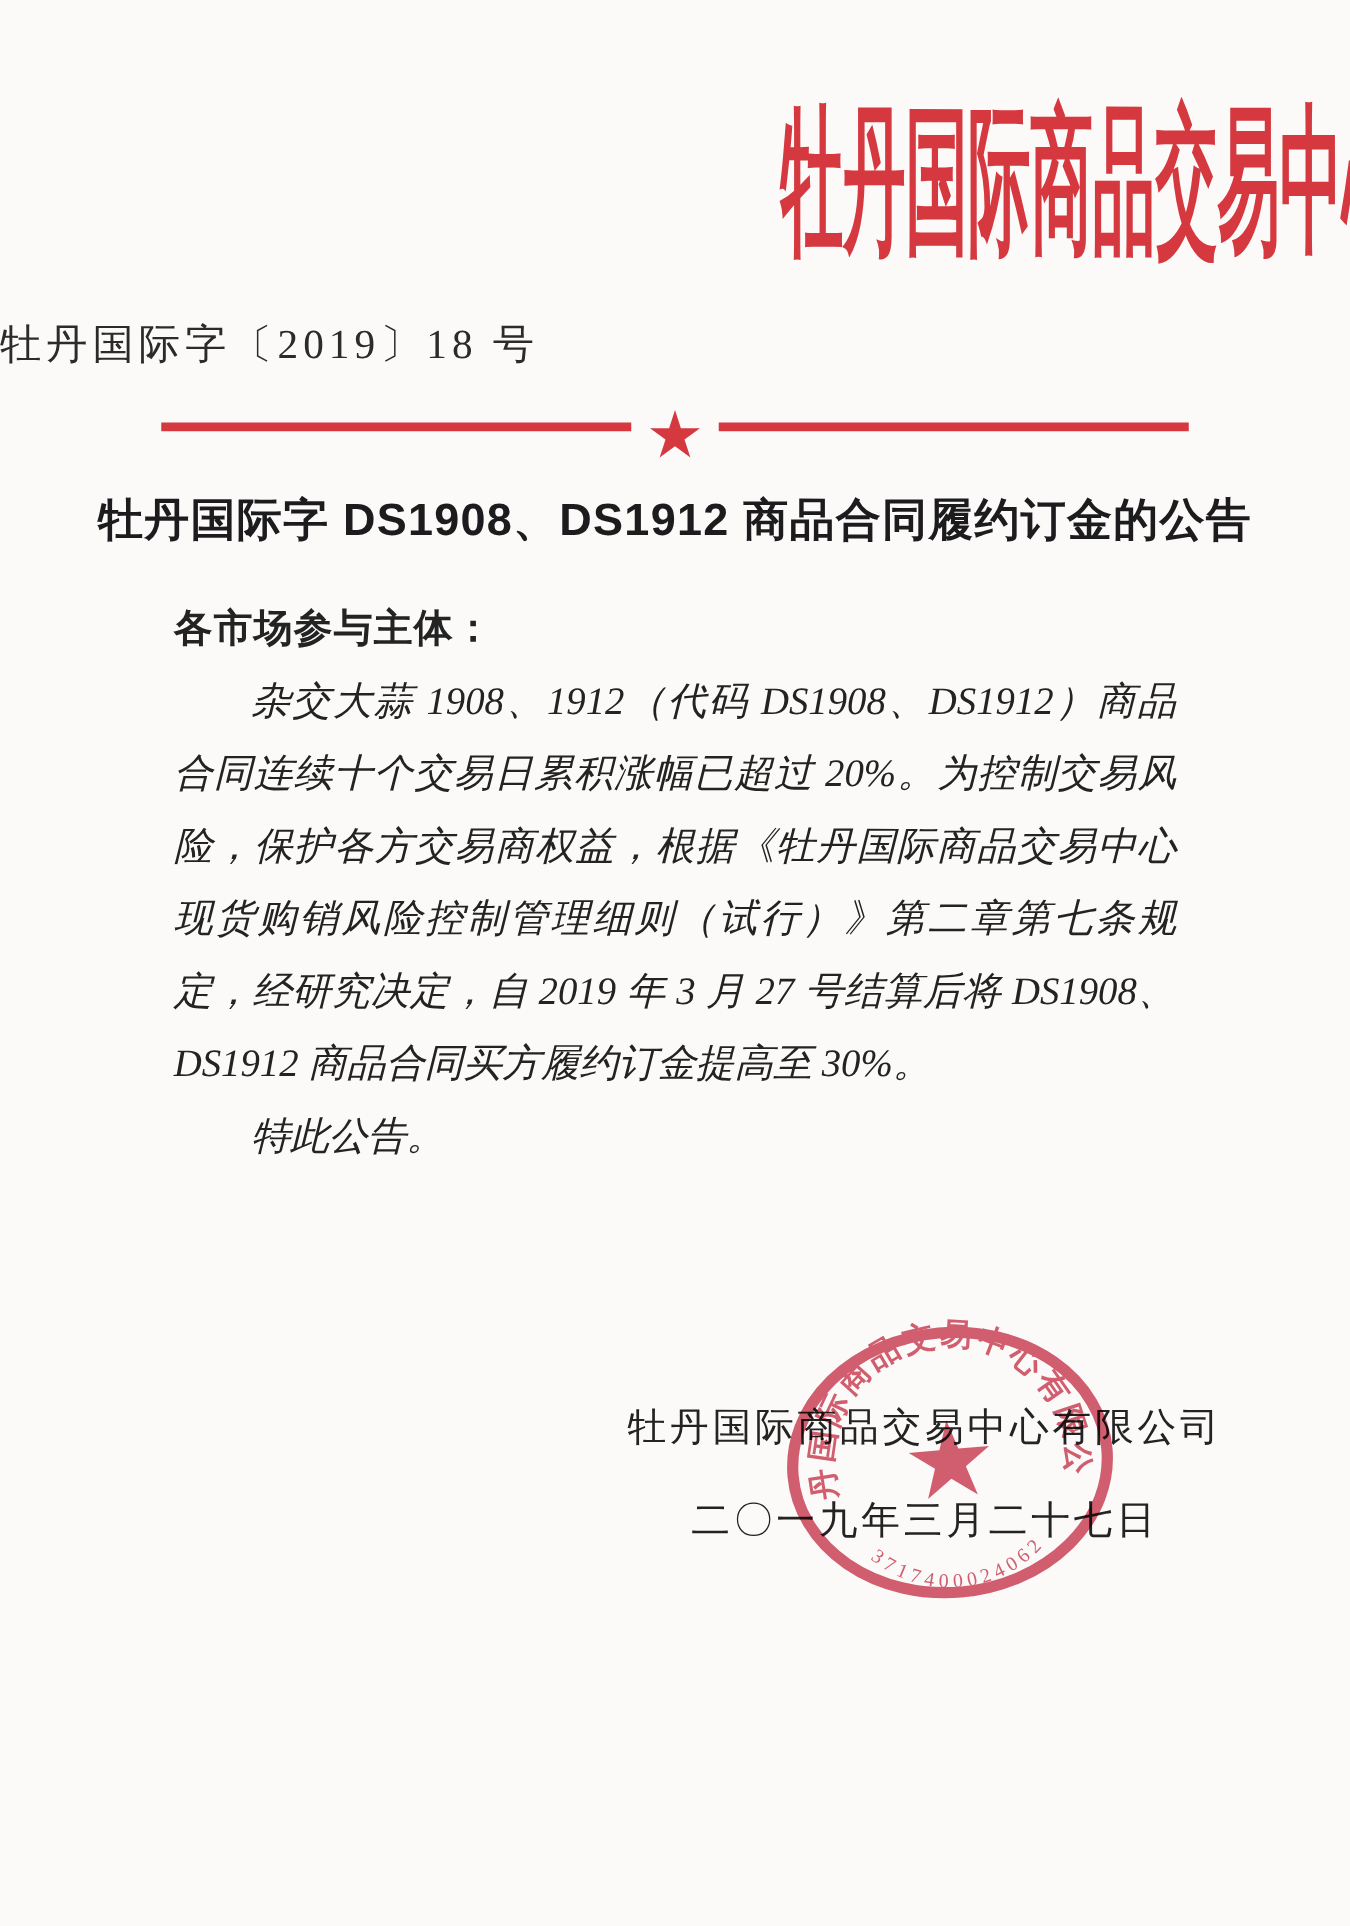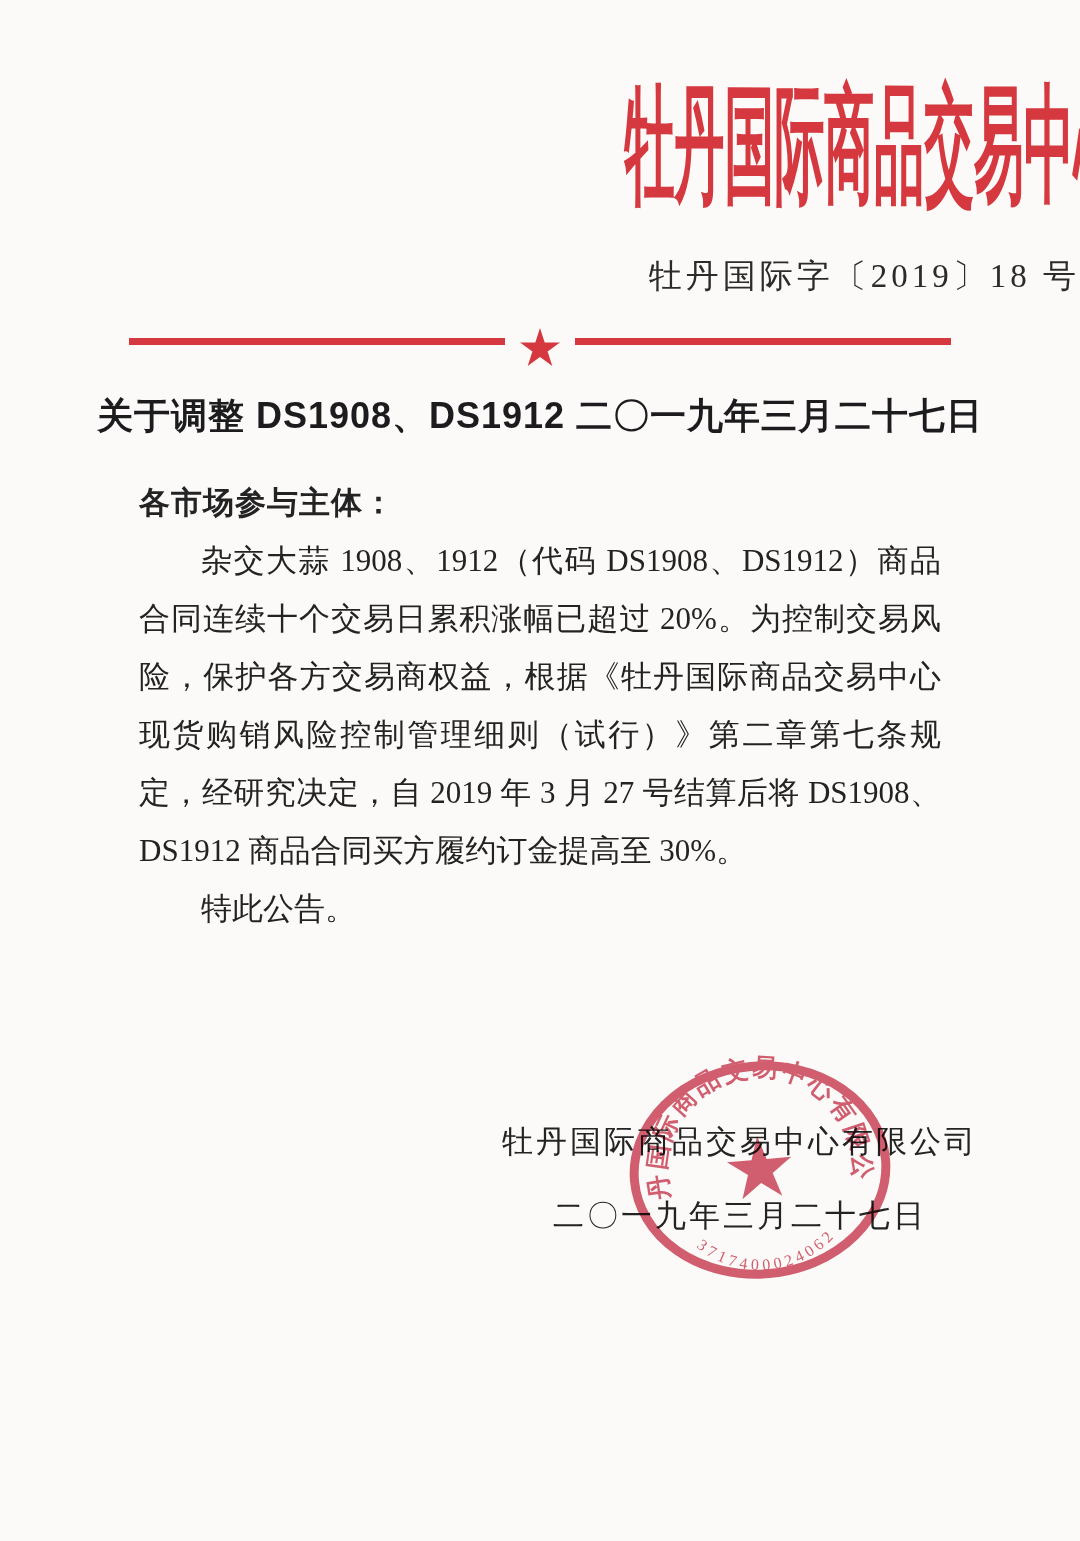--- a/index.html
+++ b/index.html
@@ -17,21 +17,21 @@
     display:inline-block;
     font-size:128px;line-height:1;
     font-weight:bold;
     color:#d5383f;
     transform:scaleX(0.39);
     letter-spacing:0px;
   }
   
   .doc-number{
     margin-top:46px;
-    text-align:right;
+    text-align:left;
     font-size:33px;line-height:40px;
     letter-spacing:4px;
     color:#2b2b2b;
   }
   
   .divider{
     width:822px;height:46px;
     margin:22px auto 0 auto;
     display:flex;align-items:center;
   }
@@ -55,20 +55,21 @@
     line-height:58px;
   }
   .salutation{
     font-weight:bold;
     letter-spacing:1px;
   }
   .body-block p{
     margin:0;
     text-align:justify;
     text-indent:2em;
+    font-style:italic;
   }
   
   .signature-block{
     position:absolute;
     left:400px;top:1122px;
     width:680px;
     text-align:center;
   }
   .signature-company{
     font-size:31px;line-height:40px;
@@ -115,21 +116,21 @@
   <div class="divider">
     <div class="bar"></div>
     <div class="star-wrap">
       <svg width="44" height="44" viewBox="-22 -22 44 44" aria-hidden="true">
         <polygon points="0,-21 -4.7,-6.5 -20,-6.5 -7.6,2.5 -12.3,17 0,8 12.3,17 7.6,2.5 20,-6.5 4.7,-6.5" fill="#d5383f"></polygon>
       </svg>
     </div>
     <div class="bar"></div>
   </div>
 
-  <div class="doc-title">关于调整 DS1908、DS1912 二〇一九年三月二十七日</div>
+  <div class="doc-title">牡丹国际字 DS1908、DS1912 商品合同履约订金的公告</div>
 
   <div class="body-block">
     <div class="salutation">各市场参与主体：</div>
     <p>杂交大蒜 1908、1912（代码 DS1908、DS1912）商品合同连续十个交易日累积涨幅已超过 20%。为控制交易风险，保护各方交易商权益，根据《牡丹国际商品交易中心现货购销风险控制管理细则（试行）》第二章第七条规定，经研究决定，自 2019 年 3 月 27 号结算后将 DS1908、DS1912 商品合同买方履约订金提高至 30%。</p>
     <p>特此公告。</p>
   </div>
 
   <div class="signature-block">
     <div class="signature-company">牡丹国际商品交易中心有限公司</div>
     <div class="signature-date">二〇一九年三月二十七日</div>

